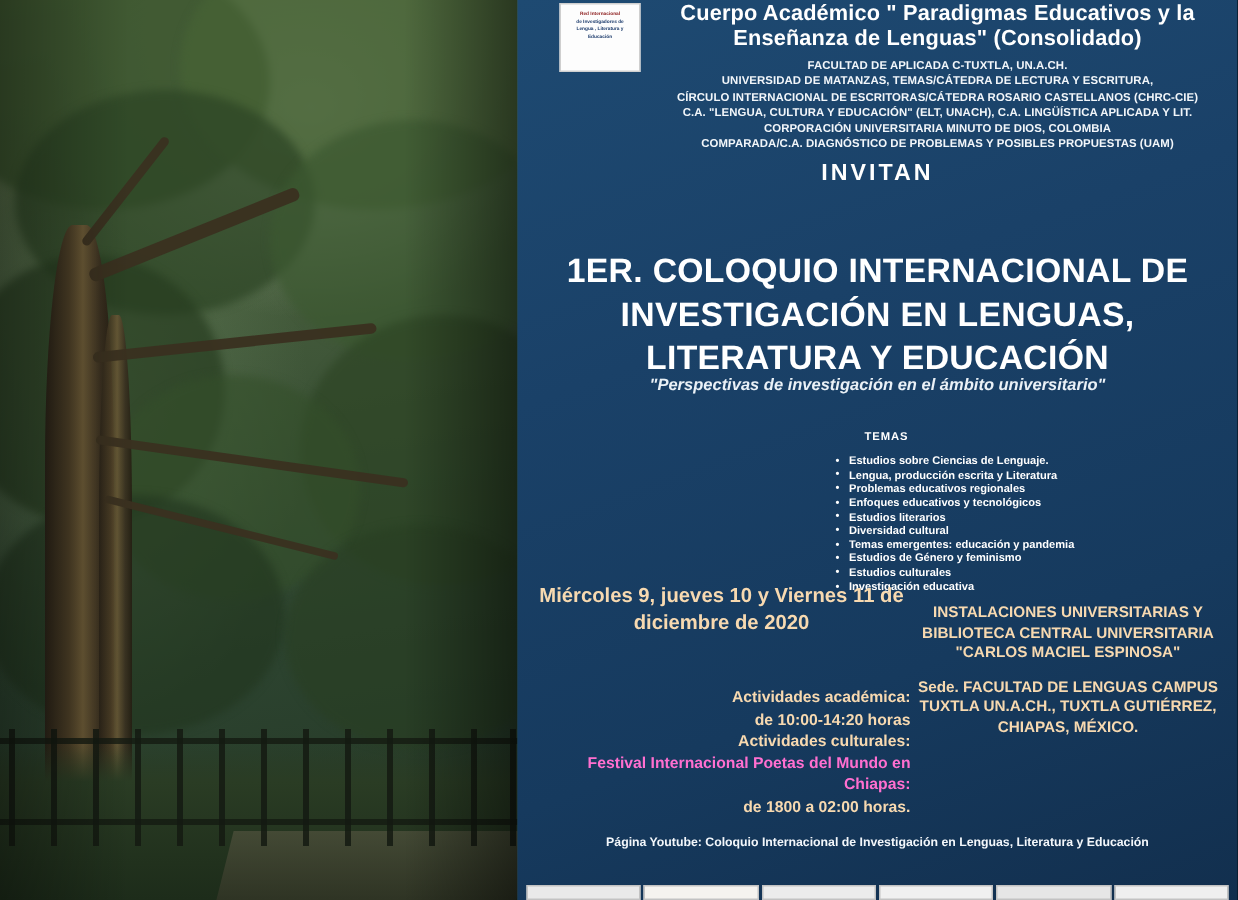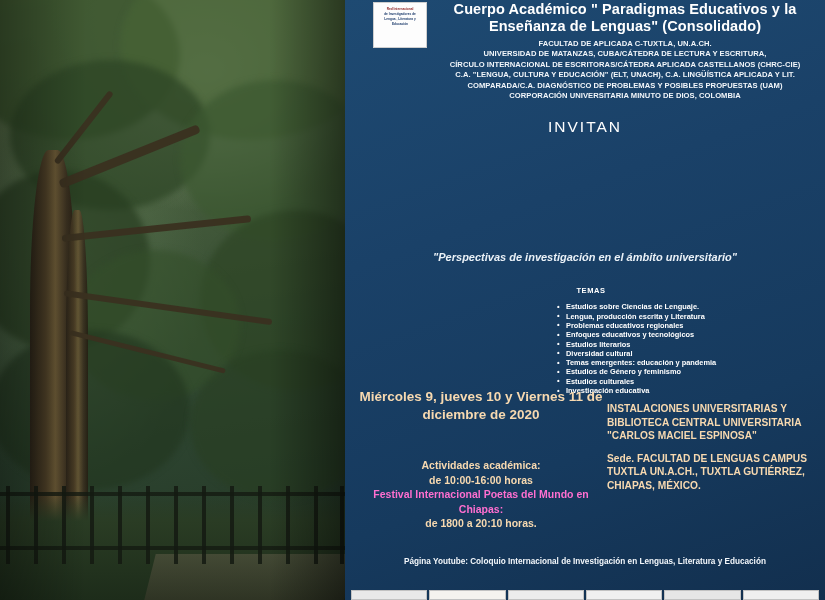--- a/index.html
+++ b/index.html
@@ -149,23 +149,23 @@
     font-size: 7.6px;
     line-height: 10.4px;
     font-weight: bold;
     letter-spacing: .05px;
     color: #f2f6fa;
   }
 
   .invitan {
     position: absolute;
     left: 0; right: 0;
-    top: 118px;
+    top: 107px;
     font-size: 15.5px;
-    font-weight: normal;
+    font-weight: bold;
     letter-spacing: 2px;
   }
   .al {
     position: absolute;
     left: 0; right: 0;
     top: 142px;
     font-size: 14px;
     font-weight: bold;
   }
   .main-title {
@@ -230,36 +230,36 @@
     font-size: 13.5px;
     font-weight: bold;
     line-height: 18px;
     color: #f7d9b0;
   }
   .activities {
     position: absolute;
     left: 10px;
     top: 458px;
     width: 252px;
-    text-align: center;
+    text-align: right;
     font-size: 10.5px;
     font-weight: bold;
     line-height: 14.5px;
     color: #f7d9b0;
   }
   .activities .festival {
     color: #ff6fd0;
   }
 
   .venue {
     position: absolute;
     left: 262px;
     top: 402px;
     width: 210px;
-    text-align: left;
+    text-align: center;
     font-size: 10.2px;
     font-weight: bold;
     line-height: 13.5px;
     color: #f7d9b0;
   }
   .venue .sede {
     display: block;
     margin-top: 9px;
   }
 
@@ -353,52 +353,54 @@
       <div class="lg-em">Red Internacional</div>
       <div>de Investigadores de</div>
       <div>Lengua , Literatura y</div>
       <div>Educación</div>
     </div>
 
     <div class="org-block">
       <div class="org-title">Cuerpo Académico " Paradigmas Educativos y la Enseñanza de Lenguas" (Consolidado)</div>
       <div class="org-list">
         <div>FACULTAD DE APLICADA C-TUXTLA, UN.A.CH.</div>
-        <div>UNIVERSIDAD DE MATANZAS, CUBA/CÁTEDRA DE LECTURA Y ESCRITURA,</div>
-        <div>CÍRCULO INTERNACIONAL DE ESCRITORAS/CÁTEDRA APLICADA CASTELLANOS (CHRC-CIE)</div>
+        <div>UNIVERSIDAD DE MATANZAS, TEMAS/CÁTEDRA DE LECTURA Y ESCRITURA,</div>
+        <div>CÍRCULO INTERNACIONAL DE ESCRITORAS/CÁTEDRA ROSARIO CASTELLANOS (CHRC-CIE)</div>
         <div>C.A. "LENGUA, CULTURA Y EDUCACIÓN" (ELT, UNACH), C.A. LINGÜÍSTICA APLICADA Y LIT.</div>
+        <div>CORPORACIÓN  UNIVERSITARIA MINUTO DE DIOS, COLOMBIA</div>
         <div>COMPARADA/C.A. DIAGNÓSTICO DE PROBLEMAS Y POSIBLES PROPUESTAS (UAM)</div>
-        <div>CORPORACIÓN  UNIVERSITARIA MINUTO DE DIOS, COLOMBIA</div>
       </div>
     </div>
 
     <div class="invitan">INVITAN</div>
+    <div class="main-title">1ER. COLOQUIO INTERNACIONAL DE INVESTIGACIÓN EN LENGUAS, LITERATURA Y EDUCACIÓN</div>
     <div class="subtitle">"Perspectivas de investigación en el ámbito universitario"</div>
 
     <div class="temas-head">TEMAS</div>
     <ul class="temas-list">
       <li>Estudios sobre Ciencias de Lenguaje.</li>
       <li>Lengua, producción escrita y Literatura</li>
       <li>Problemas educativos regionales</li>
       <li>Enfoques educativos y tecnológicos</li>
       <li>Estudios literarios</li>
       <li>Diversidad cultural</li>
       <li>Temas emergentes: educación y pandemia</li>
       <li>Estudios de Género y feminismo</li>
       <li>Estudios culturales</li>
       <li>Investigación educativa</li>
     </ul>
 
     <div class="dates">Miércoles 9, jueves 10 y Viernes  11 de diciembre de 2020</div>
 
     <div class="activities">
       <div>Actividades académica:</div>
-      <div>de 10:00-16:00 horas</div>
+      <div>de 10:00-14:20 horas</div>
+      <div>Actividades culturales:</div>
       <div class="festival">Festival Internacional Poetas del Mundo en Chiapas:</div>
-      <div>de 1800 a 20:10 horas.</div>
+      <div>de 1800 a 02:00 horas.</div>
     </div>
 
     <div class="venue">
       <div>INSTALACIONES UNIVERSITARIAS Y BIBLIOTECA CENTRAL UNIVERSITARIA "CARLOS MACIEL ESPINOSA"</div>
       <div class="sede">Sede. FACULTAD DE LENGUAS CAMPUS TUXTLA UN.A.CH., TUXTLA GUTIÉRREZ, CHIAPAS, MÉXICO.</div>
     </div>
 
     <div class="links">
       <div>Página Youtube: Coloquio  Internacional de Investigación en Lenguas, Literatura y Educación</div>
     </div>

